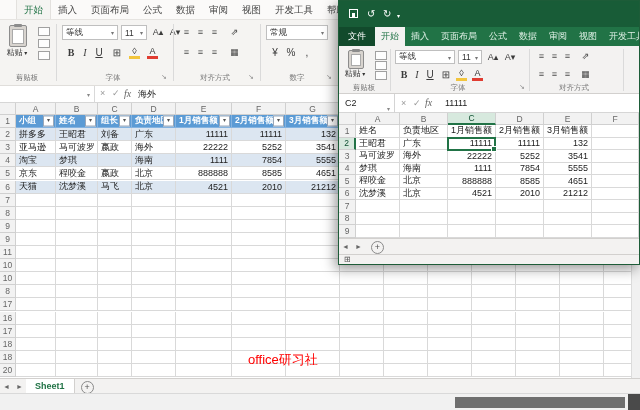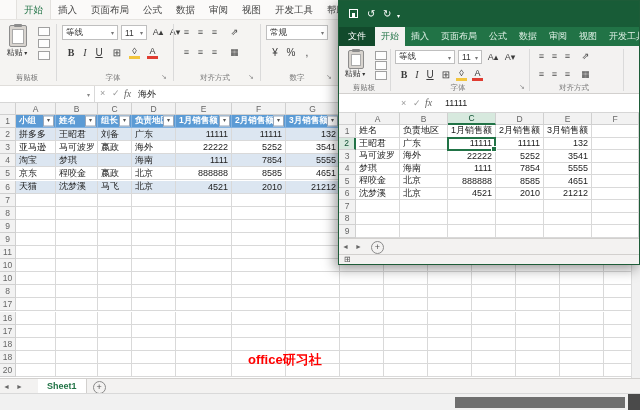--- a/index.html
+++ b/index.html
@@ -50,21 +50,21 @@
   .sel-overlay{position:absolute;border:2px solid #217346;box-sizing:border-box;pointer-events:none;}
   .sel-overlay:after{content:"";position:absolute;right:-3px;bottom:-3px;width:4px;height:4px;background:#217346;border:1px solid #fff;}
 
   
   .sheetbar{background:#f3f2f1;border-top:1px solid #d2d0ce;display:flex;align-items:stretch;font-size:9px;color:#555;overflow:hidden;}
   .navarr{width:13px;text-align:center;line-height:15px;font-size:7px;color:#666;}
   .stab{padding:0 9px;line-height:15px;border-right:1px solid #d2d0ce;color:#444;white-space:nowrap;}
   .stab.sel{background:#fff;color:#217346;font-weight:bold;}
   .plusbtn{width:11px;height:11px;border-radius:50%;border:1px solid #8a8a8a;color:#555;font-size:9px;line-height:10px;text-align:center;margin:2px 0 0 6px;}
 
-  .watermark{color:#ff0000;font-size:13px;font-weight:bold;white-space:nowrap;}
+  .watermark{color:#ff0000;font-size:13px;font-weight:normal;white-space:nowrap;}
   .qat{position:absolute;color:#fff;font-size:10px;line-height:10px;}
 </style>
 </head>
 <body>
 
 <div id="screen">
 
   <div class="abs" style="left:0;top:0;width:640px;height:410px;">
 
     <div id="back-tabbar" class="abs rtabbar" style="left:0;top:0;width:640px;height:20px;">
@@ -552,21 +552,21 @@
 
     <div class="abs watermark" style="left:248px;top:351px;">office研习社</div>
 
     <div class="abs" style="left:631px;top:103px;width:9px;height:275px;background:#f1f1f1;border-left:1px solid #dcdcdc;">
       <div class="abs" style="left:1px;top:8px;width:6px;height:70px;background:#c1c1c1;"></div>
     </div>
 
     <div class="abs sheetbar" style="left:0;top:378px;width:640px;height:15px;">
       <div class="navarr">◄</div>
       <div class="navarr">►</div>
-      <div id="back-sheets" style="display:flex;margin-left:12px;">
+      <div id="back-sheets" style="display:flex;">
           <div class="stab sel">Sheet1</div>
         </div>
       <div class="plusbtn">+</div>
     </div>
 
     <div class="abs" style="left:0;top:393px;width:640px;height:17px;background:#f1f1f1;border-top:1px solid #d9d9d9;">
       <div class="abs" style="left:455px;top:3px;width:170px;height:11px;background:#6f6f6f;"></div>
       <div class="abs" style="left:628px;top:0;width:12px;height:17px;background:#4a4a4a;"></div>
     </div>
   </div>
@@ -629,20 +629,21 @@
       <div class="alic" style="left:240px;top:4px;">⇗</div>
       <div class="alic" style="left:196px;top:22px;">≡</div>
       <div class="alic" style="left:209px;top:22px;">≡</div>
       <div class="alic" style="left:222px;top:22px;">≡</div>
       <div class="alic" style="left:240px;top:22px;">▦</div>
       <div class="grplabel" style="left:192px;top:37px;width:86px;">对齐方式</div>
       <div class="vsep" style="left:284px;top:3px;height:42px;"></div>
     </div>
 
     <div class="abs fbar" style="left:0;top:93px;width:300px;height:19px;">
+      <div class="abs" style="left:0;top:0;width:56px;height:19px;border-right:1px solid #d4d4d4;font-size:9px;line-height:19px;padding-left:6px;color:#222;"><span>C2</span><span class="abs" style="right:4px;top:6px;font-size:6px;color:#888;">▾</span></div>
       <div class="abs" style="left:62px;top:4px;font-size:9px;color:#999;">×</div>
       <div class="abs" style="left:74px;top:4px;font-size:9px;color:#999;">✓</div>
       <div class="abs fxtxt" style="left:86px;top:3px;font-size:10px;">fx</div>
       <div class="abs" style="left:106px;top:0;height:19px;line-height:19px;font-size:9px;color:#222;">11111</div>
     </div>
 
     <div id="front-grid" class="abs" style="left:0;top:112px;width:300px;height:125px;background:#fff;overflow:hidden;">
         <div class="cell colhdr" style="left: 0px; top: 0px; width: 17px; height: 12px;"></div>
         <div class="cell colhdr" style="left: 17px; top: 0px; width: 44px; height: 12px;">A</div>
         <div class="cell colhdr" style="left: 61px; top: 0px; width: 48px; height: 12px;">B</div>

